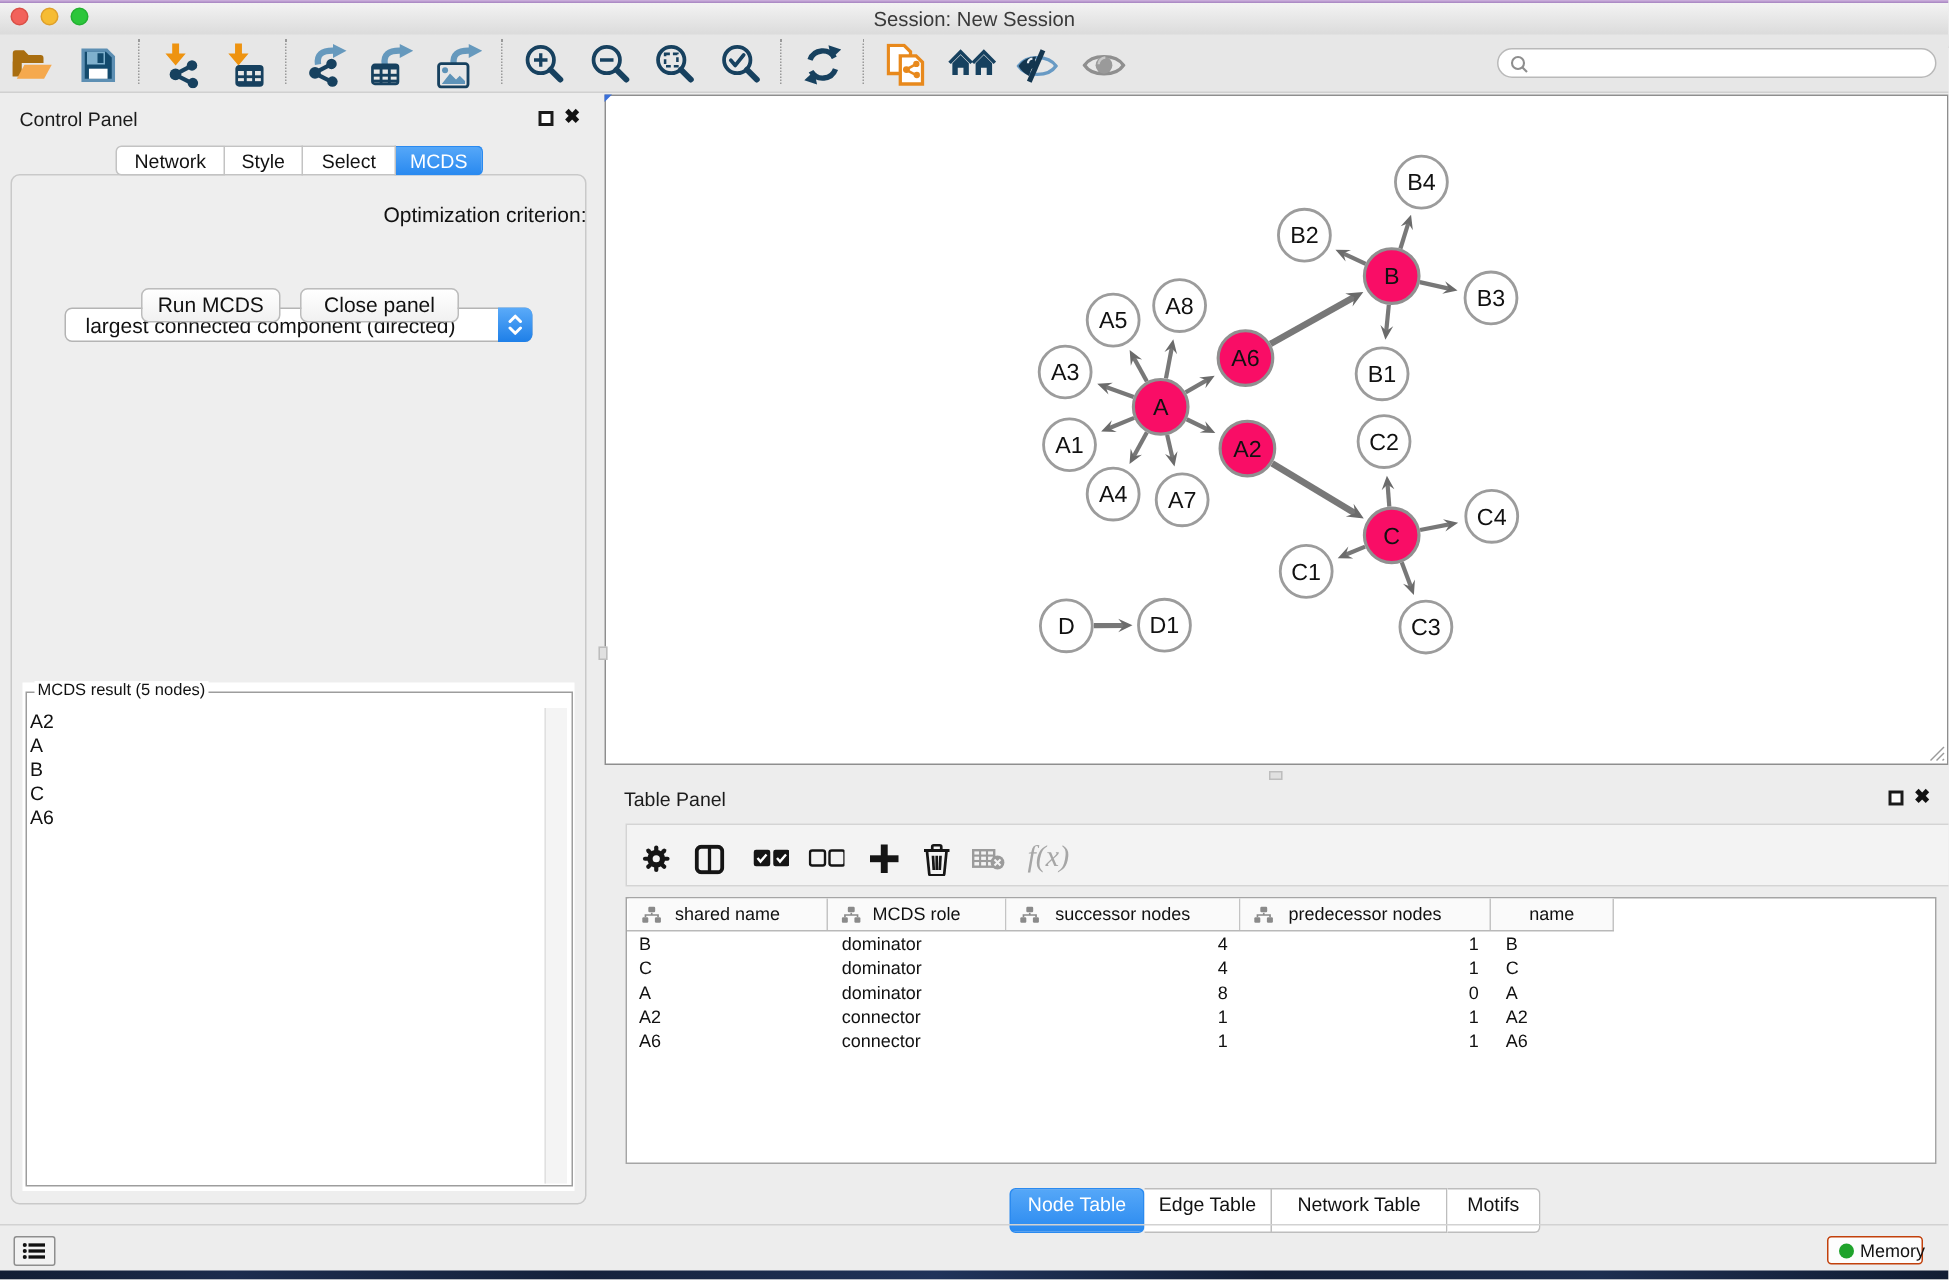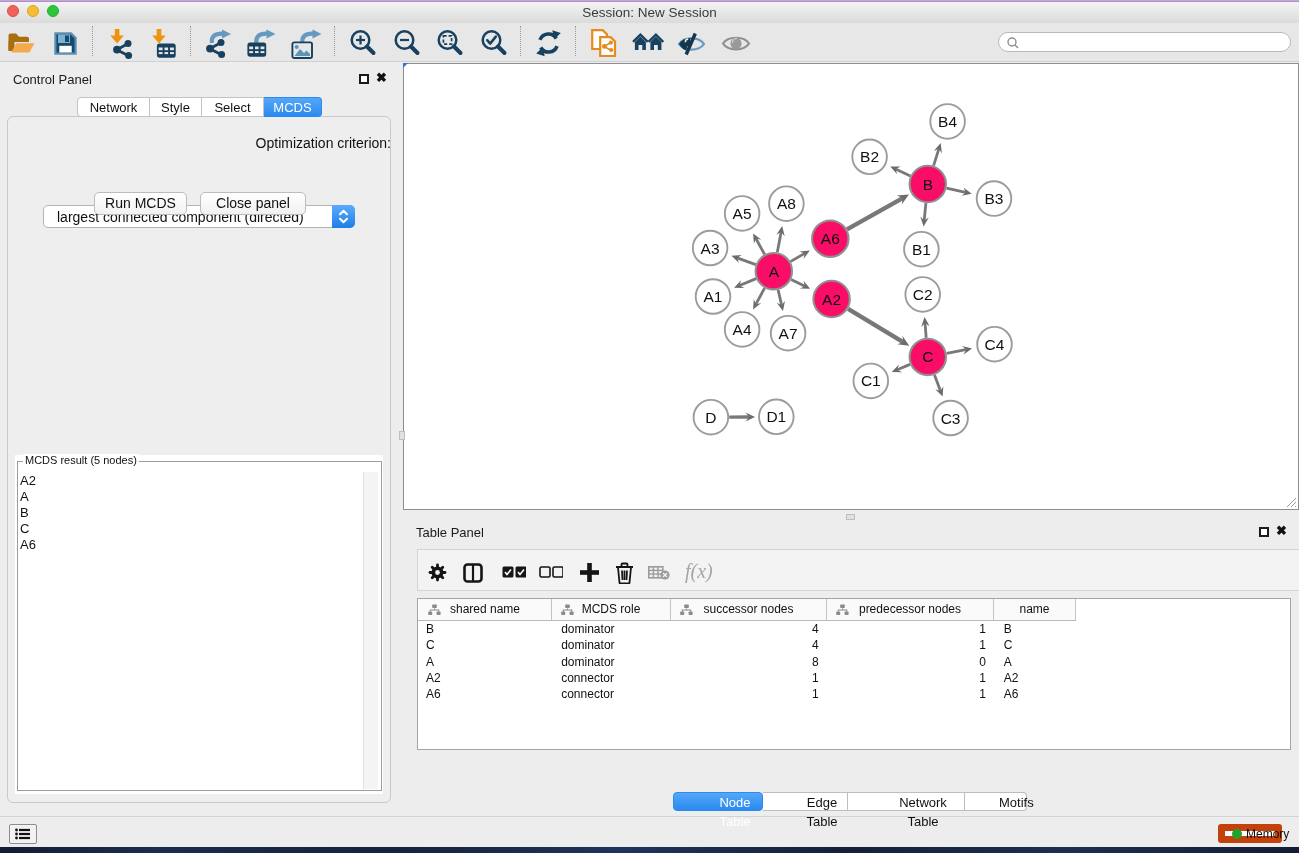--- a/index.html
+++ b/index.html
@@ -38,32 +38,32 @@
 
 #netwin { left:403px; top:63px; width:896px; height:447px; border:1px solid #8e8e8e; background:#fff; }
 #net-title { position:absolute; left:0; top:0; width:100%; height:22px; background:linear-gradient(#f2f2f2,#c9c9c9); border-bottom:1px solid #8e8e8e; }
 #net-title .title { position:absolute; left:0; right:0; top:4px; text-align:center; font-size:13px; color:#333; }
 #net-canvas { position:absolute; left:0; top:23px; width:894px; height:422px; }
 
 #tp-title { left:416px; top:525px; font-size:13px; color:#1b1b1b; }
 #tp-float { left:1259px; top:527px; width:10px; height:10px; border:2px solid #1b1b1b; background:#fff; }
 #tp-close { left:1276px; top:523px; font-size:13px; font-weight:bold; color:#111; }
 #tp-toolbar { left:417px; top:549px; width:1034px; height:42px; background:#f3f3f3; border:1px solid #d4d4d4; }
-#tp-table { left:417px; top:598px; width:874px; height:152px; background:#fff; border:1px solid #a5a5a5; }
+#tp-table { left:417px; top:598px; width:874px; height:178px; background:#fff; border:1px solid #a5a5a5; }
 .th { position:absolute; top:0; height:21px; background:#fafafa; border-right:1px solid #c4c4c4; font-size:12px; color:#111; text-align:center; line-height:21px; }
 #thead { position:absolute; left:0; top:0; width:658px; height:22px; border-bottom:1px solid #b9b9b9; }
 #tbody { position:absolute; left:0; top:22px; width:872px; }
 #tbody table { border-collapse:collapse; width:658px; }
 #tbody td { font-size:12px; color:#111; height:16.3px; padding:0; }
 
-.btab { height:19px; background:#fff; border:1px solid #bdbdbd; border-left:none; font-size:13px; color:#111; text-align:center; line-height:19px;padding-left:34px; }
+.btab { height:30px; background:#fff; border:1px solid #bdbdbd; border-left:none; font-size:13px; color:#111; text-align:center; line-height:19px; }
 
 #status-sep { left:0; top:816px; width:1299px; height:0; border-top:1px solid #d2d2d2; }
 #list-btn { left:9px; top:824px; width:28px; height:20px; background:#f2f2f2; border:1px solid #8e8e8e; border-radius:2px; }
-#mem-btn { left:1218px; top:824px; width:64px; height:19px; background:#fdfdfd; border:7px solid #c2410c; border-radius:3px; font-size:12px; color:#111; }
+#mem-btn { left:1218px; top:824px; width:64px; height:19px; background:#fdfdfd; border:1px solid #c2410c; border-radius:3px; font-size:12px; color:#111; }
 #desktop { left:0; top:847px; width:1299px; height:6px; background:linear-gradient(90deg,#121d33,#1c2c4e 12%,#15223c 30%,#20335a 48%,#142039 65%,#1d2e50 82%,#121d33 100%); }
 </style>
 </head>
 <body>
 <div id="purple" class="abs"></div>
 <div id="titlebar" class="abs">
   <div class="tl" style="left:7px;background:#f2625b;border:1px solid #da4f46;"></div>
   <div class="tl" style="left:27px;background:#f6bc33;border:1px solid #dfa02a;"></div>
   <div class="tl" style="left:47px;background:#2cc63b;border:1px solid #23b032;"></div>
   <div class="title">Session: New Session</div>

